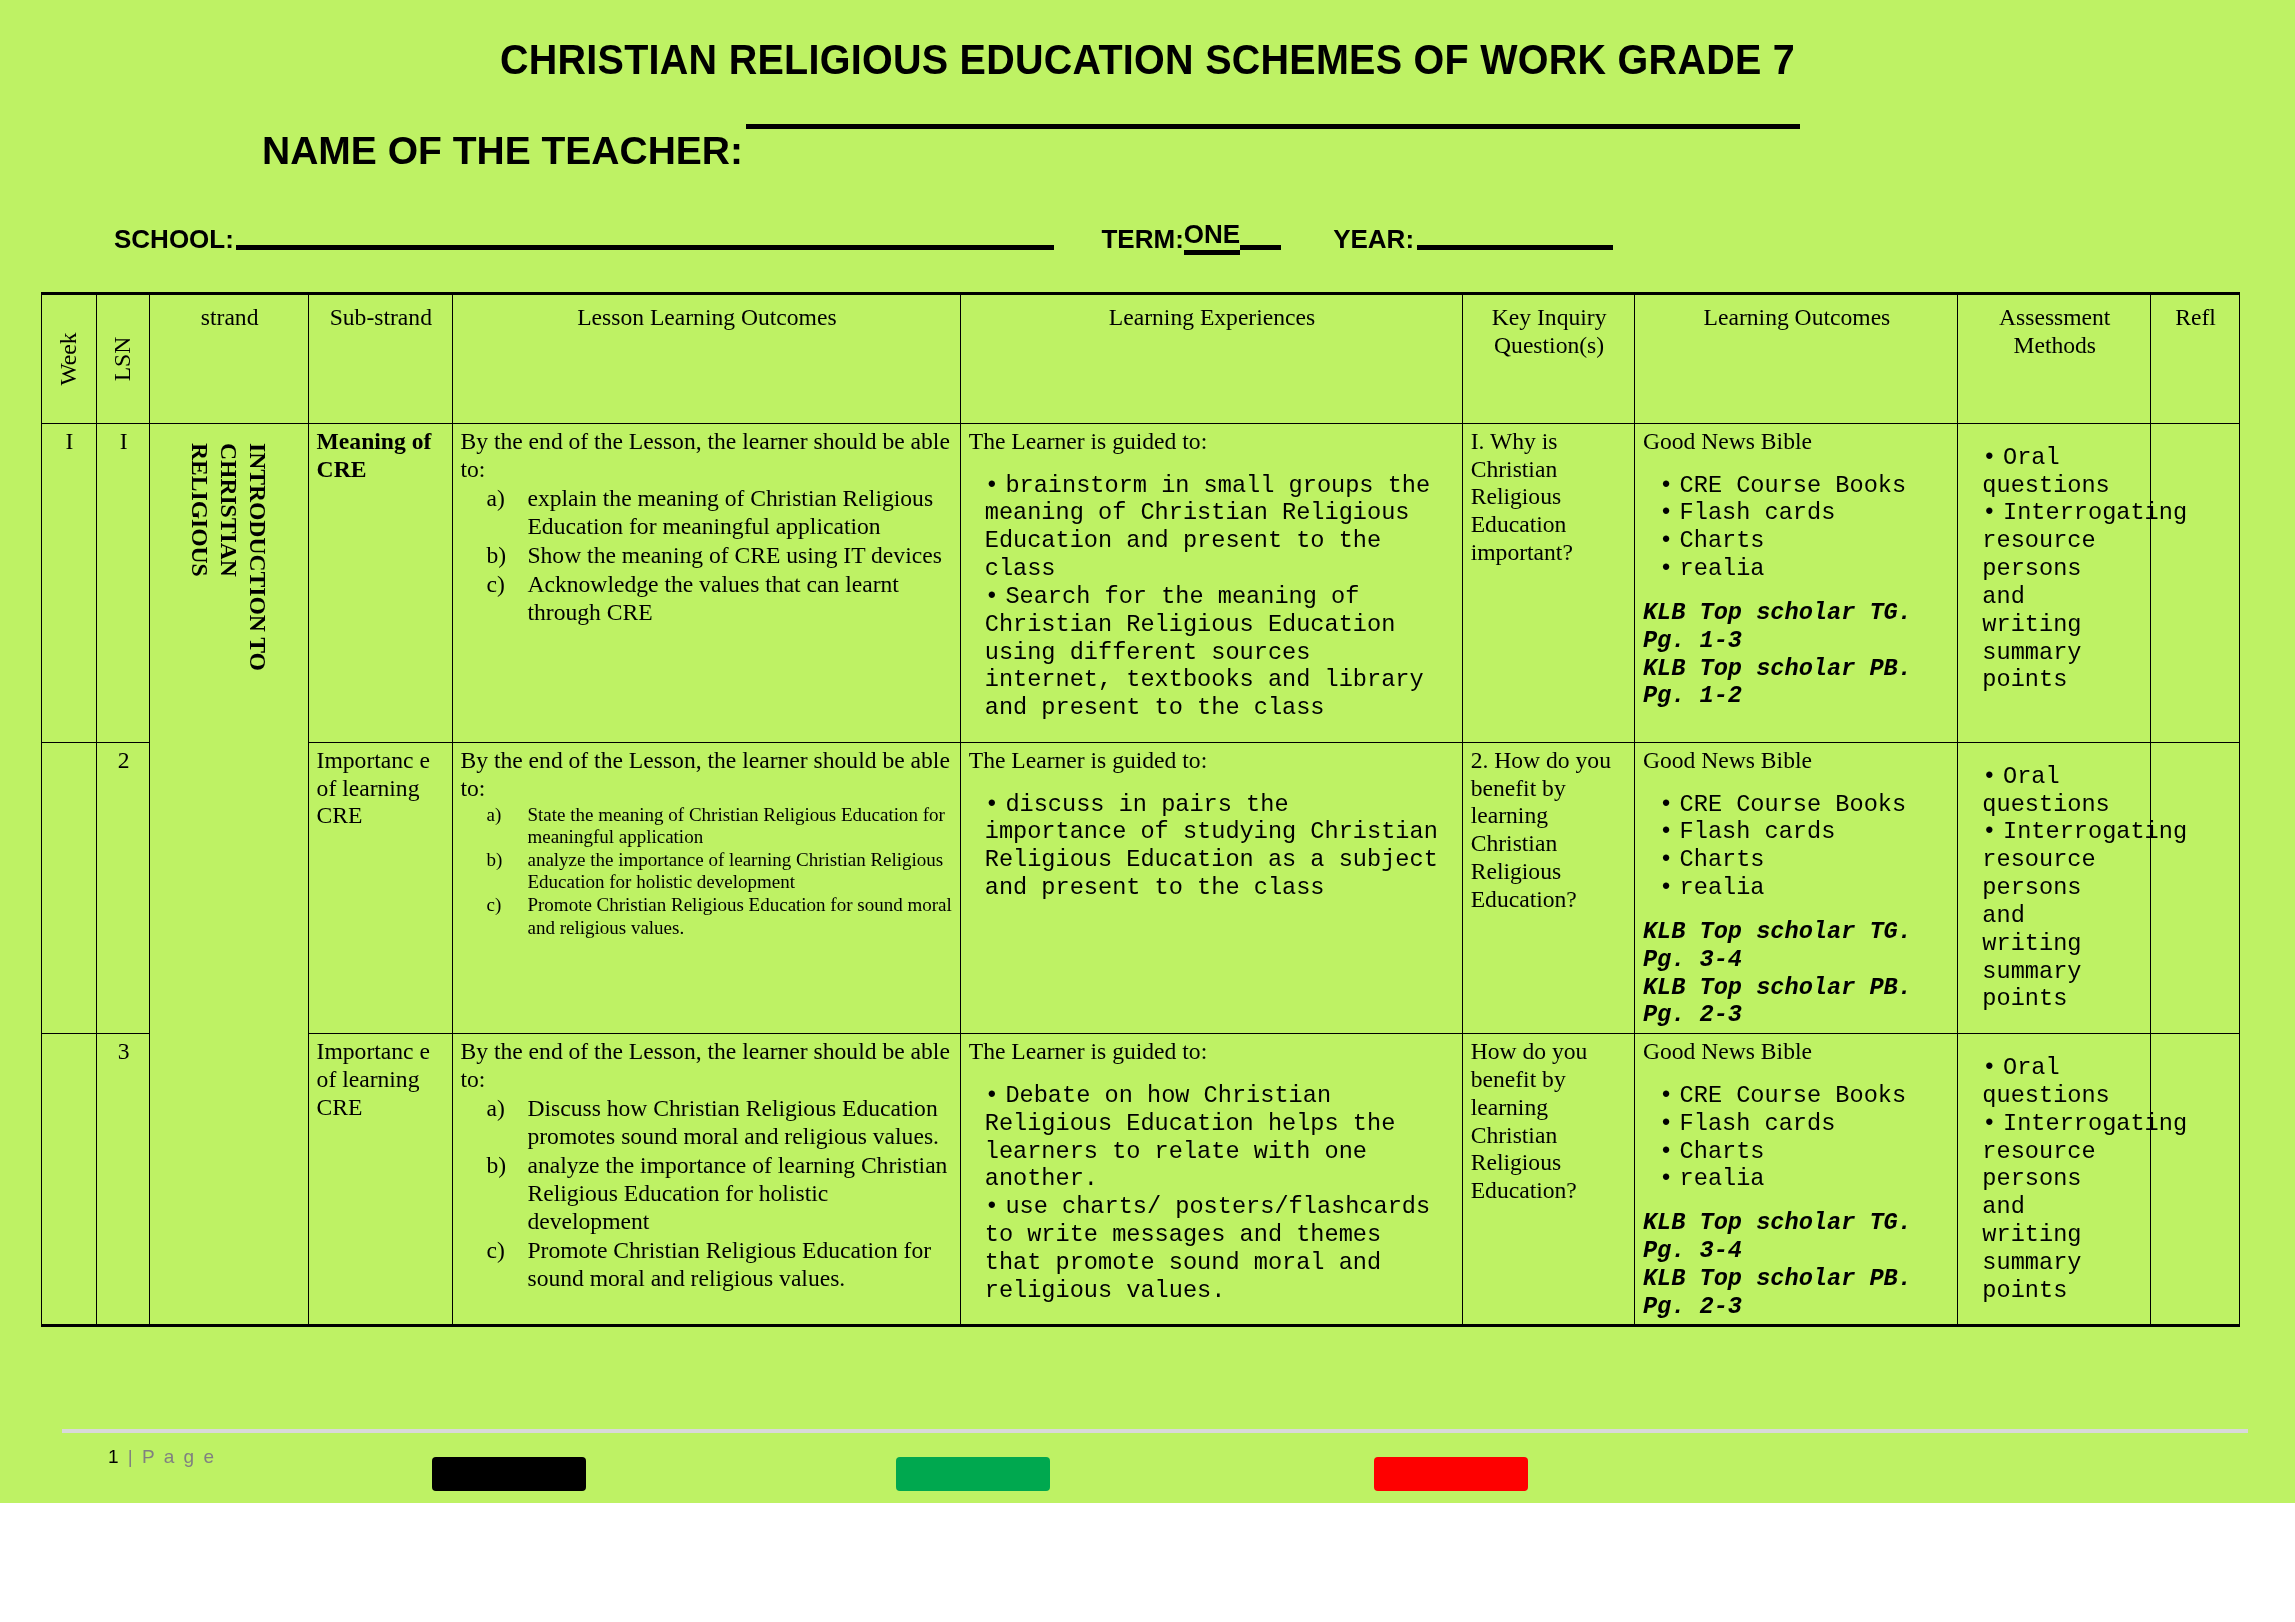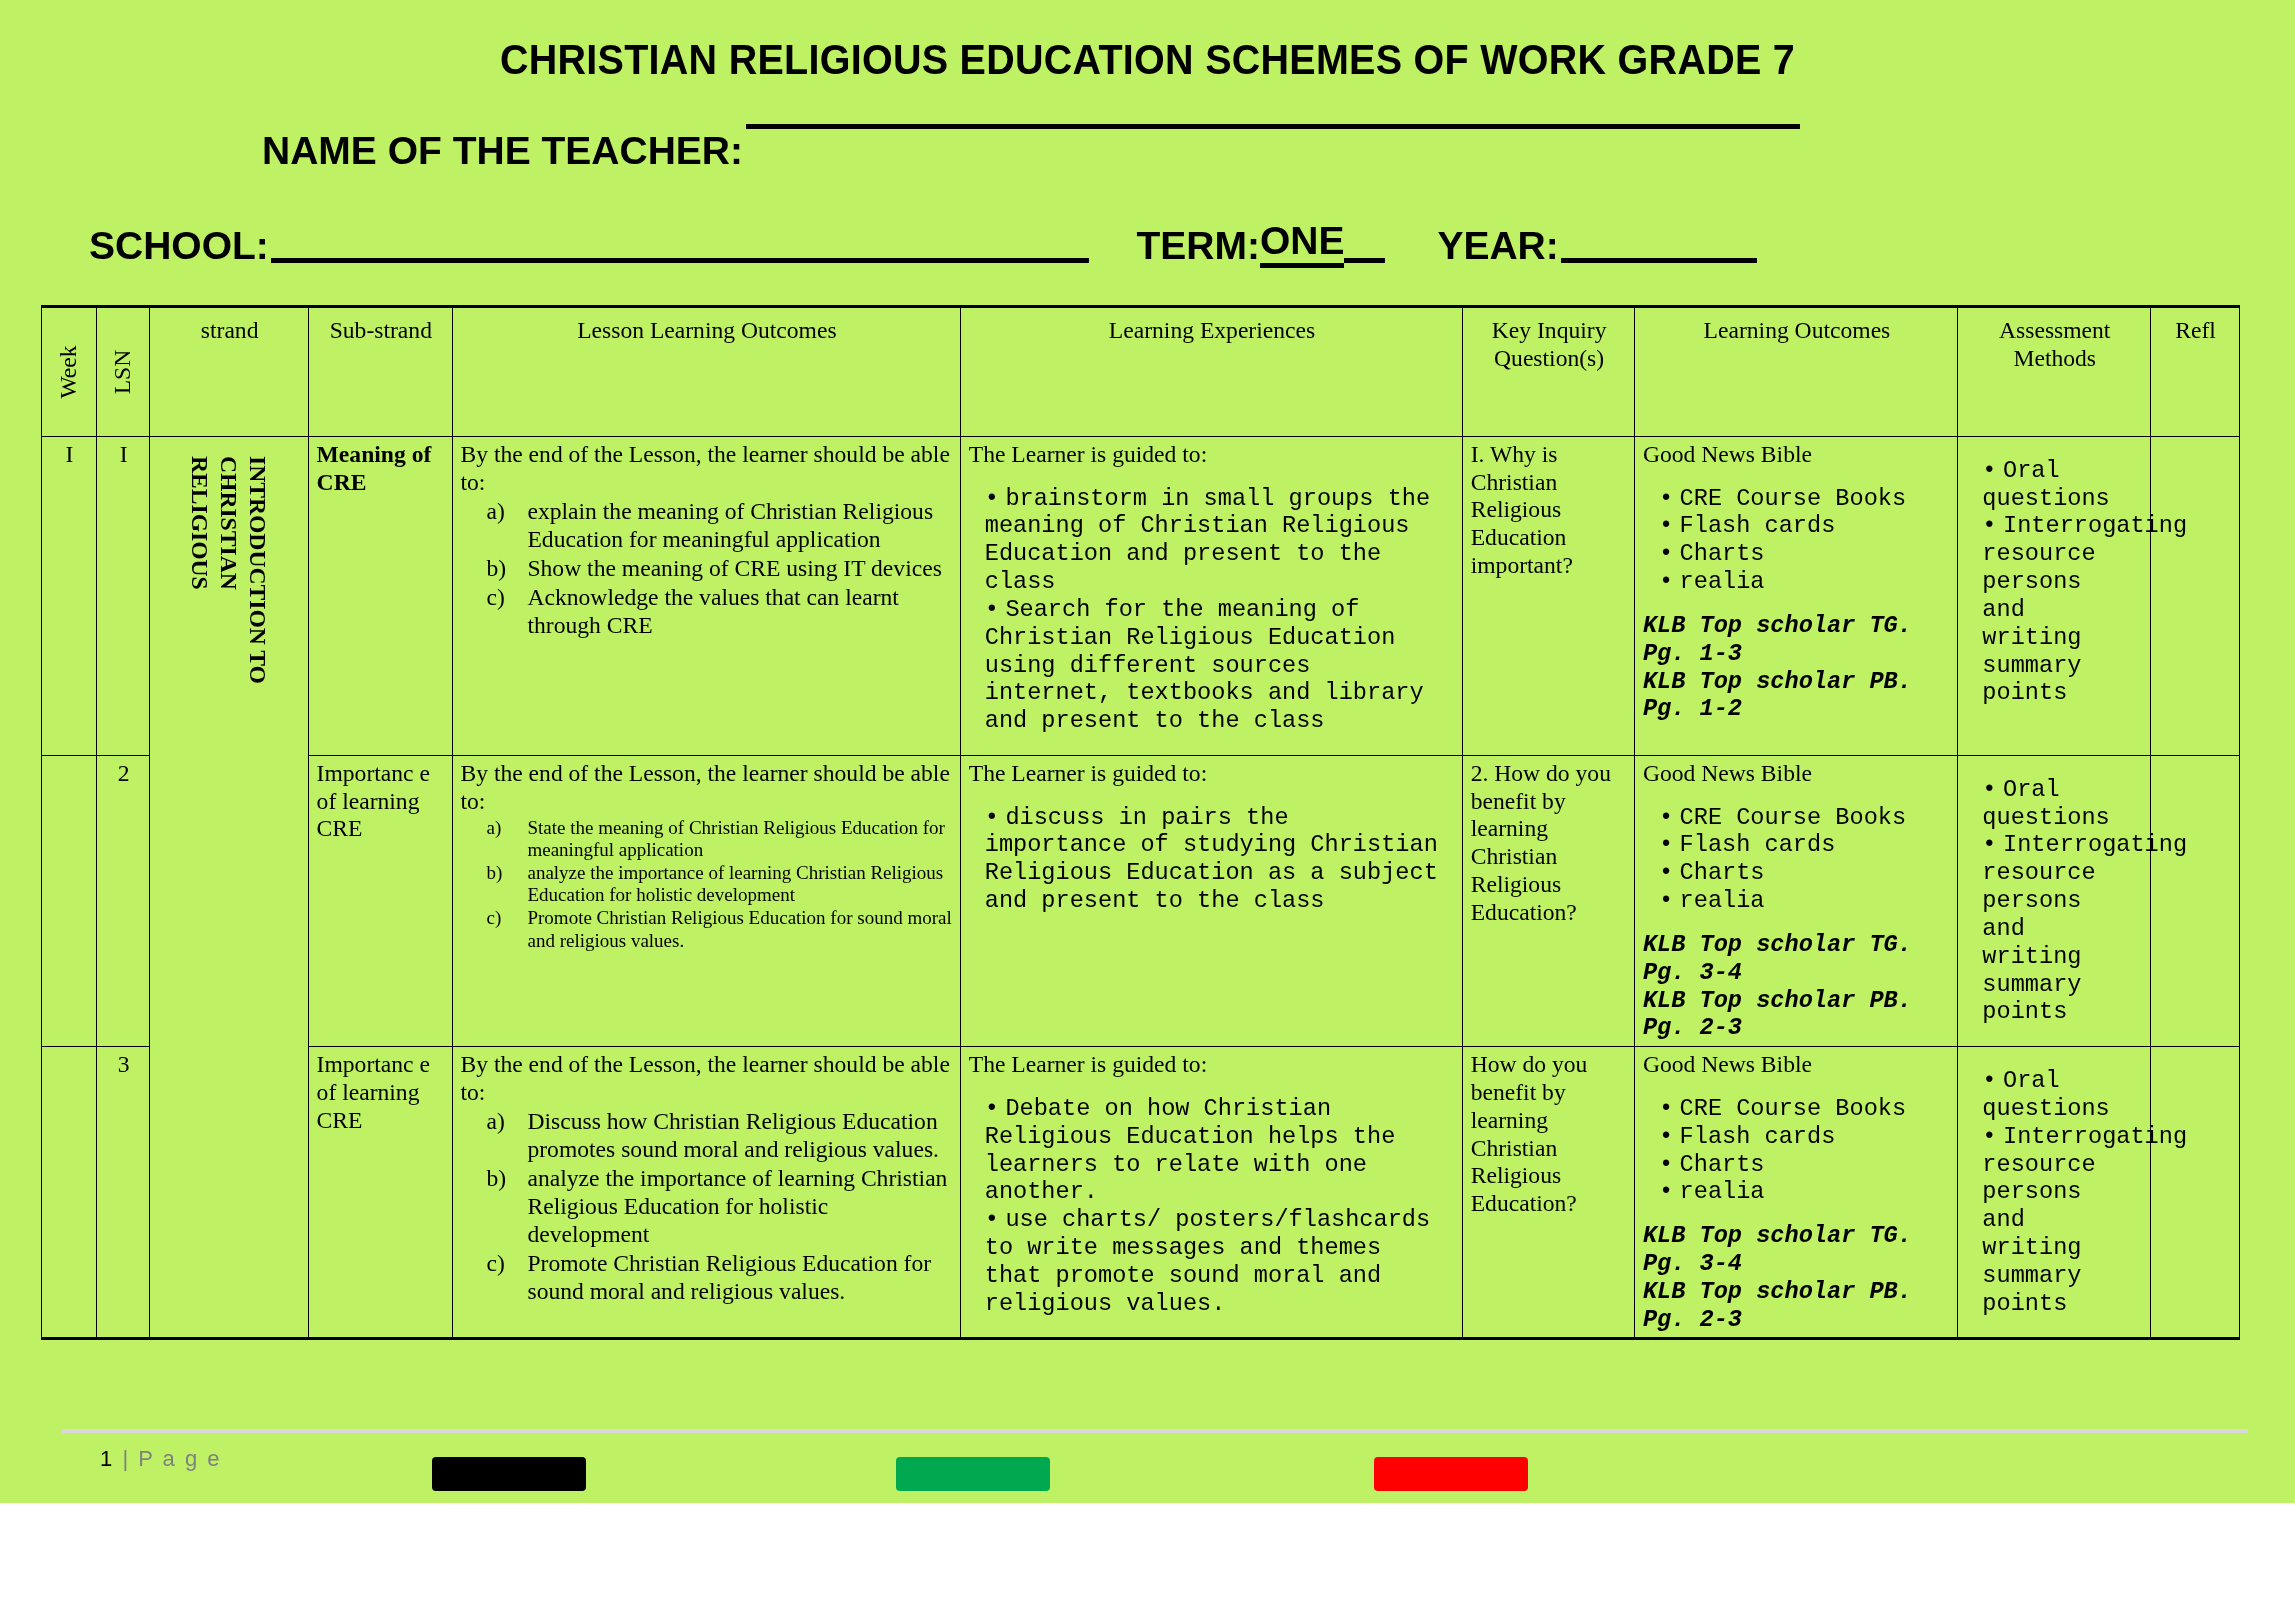--- a/index.html
+++ b/index.html
@@ -35,24 +35,24 @@
   .line-teacher {
     margin: 46px 0 0 262px;
     font-family: "Liberation Sans", "DejaVu Sans", sans-serif;
     font-weight: bold;
     font-size: 39px;
     white-space: nowrap;
     display: flex;
     align-items: flex-start;
   }
   .line-school {
-    margin: 46px 0 0 89px;
+    margin: 46px 0 0 114px;
     font-family: "Liberation Sans", "DejaVu Sans", sans-serif;
     font-weight: bold;
-    font-size: 39px;
+    font-size: 26px;
     white-space: nowrap;
     display: flex;
     align-items: flex-end;
   }
   .fill-rule {
     display: inline-block;
     border-bottom: 5.9px solid #000;
     height: 0;
     position: relative;
     top: -5.2px;
@@ -186,24 +186,24 @@
   .footer-rule {
     position: absolute;
     left: 62px;
     top: 5.2px;
     width: 2186px;
     height: 3.9px;
     background: #d9d9d9;
   }
   .page-num {
     position: absolute;
-    left: 100px;
+    left: 108px;
     top: 22px;
     font-family: "Liberation Sans", "DejaVu Sans", sans-serif;
-    font-size: 22px;
+    font-size: 19px;
     letter-spacing: 2px;
     color: #808080;
   }
   .page-num b { color: #000; font-weight: normal; }
   .flag-bar {
     position: absolute;
     top: 33px;
     height: 34px;
     width: 154px;
     border-radius: 3.9px;

